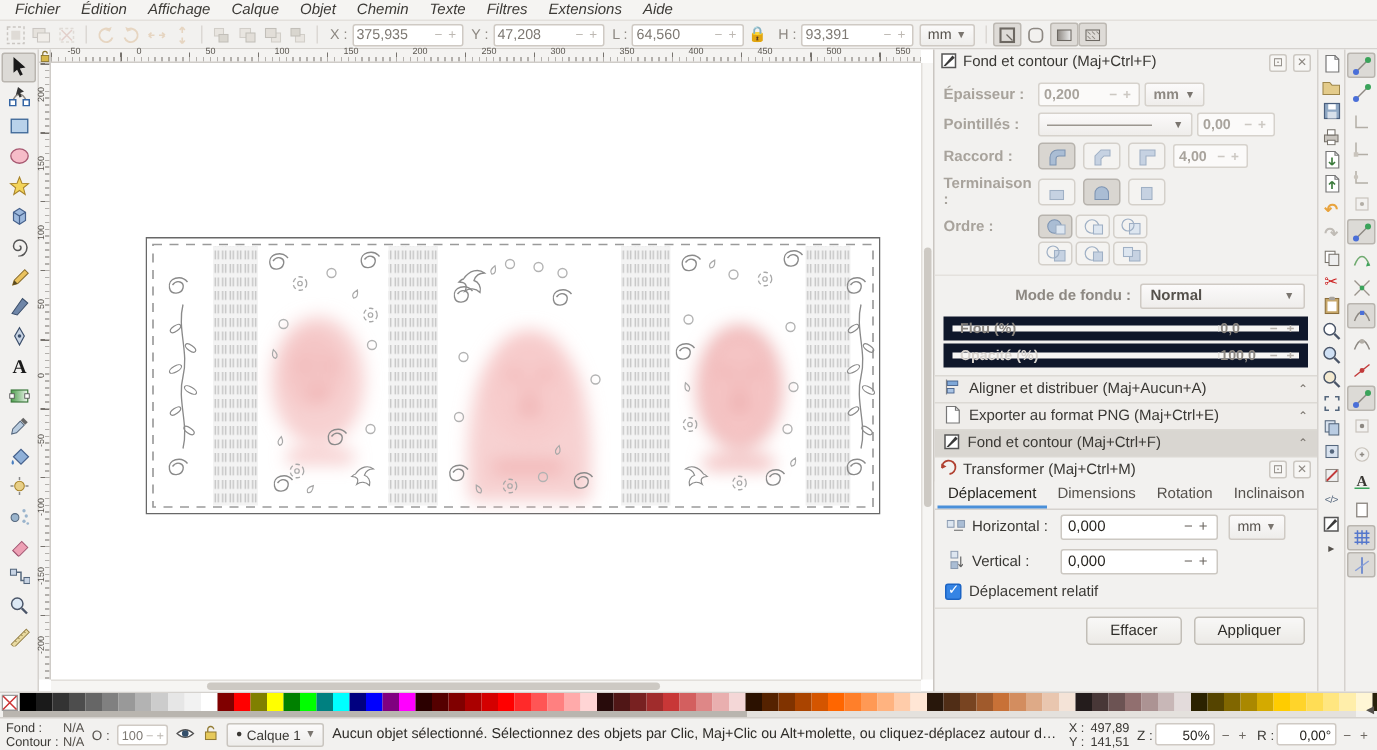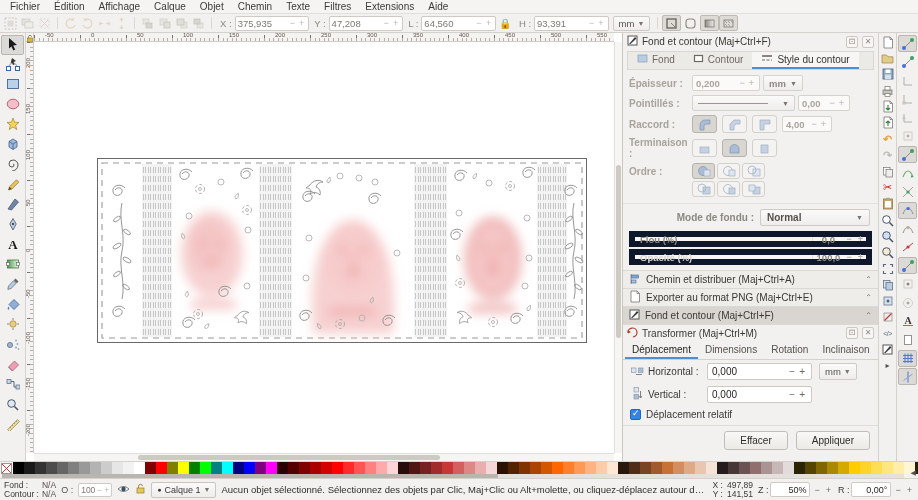--- a/index.html
+++ b/index.html
@@ -1,20 +1,20 @@
 <!DOCTYPE html>
 <html><head>
 <meta charset="utf-8">
 <style>
   html,body{margin:0;padding:0;background:#d6d3cf;}
   *{box-sizing:border-box;}
   .app{position:relative;width:918px;height:500px;overflow:hidden;background:#f2f1ef;
        font-family:"Liberation Sans",sans-serif;font-size:11px;color:#2e3436;display:flex;flex-direction:column;}
   
-  .menubar{height:14px;display:flex;align-items:center;padding-left:3px;background:#f5f4f2;border-bottom:1px solid #e3e0dc;font-size:10px;color:#3c3a36;}
+  .menubar{height:14px;display:flex;align-items:center;padding-left:3px;background:#f5f4f2;border-bottom:1px solid #e3e0dc;font-size:10px;color:#3c3a36;font-style:italic;}
   .menu-item{padding:0 7px;cursor:default;}
   
   .toolbar{height:19px;display:flex;align-items:center;background:#f2f1ef;border-bottom:1px solid #d5d2ce;padding:0 2px;gap:1px;}
   .tb-icon{width:17px;height:16px;display:flex;align-items:center;justify-content:center;font-size:10px;color:#b4a894;border-radius:2px;}
   .tb-icon svg{opacity:.45;}
   .tb-btn{width:19px;height:16px;display:flex;align-items:center;justify-content:center;border:1px solid transparent;border-radius:2px;}
   .tb-btn.pressed{background:#dedbd7;border-color:#bdb9b3;}
   .tsep{width:1px;height:12px;background:#dbd8d4;margin:0 3px;}
   .fld-label{font-size:9.5px;color:#8d8882;margin:0 2px 0 4px;}
   .spin{display:flex;align-items:center;background:#fff;border:1px solid #cfcac4;border-radius:2px;height:15px;padding:0 2px;}
@@ -62,21 +62,21 @@
   .ddd{display:flex;align-items:center;gap:4px;border:1px solid #d6d2cc;border-radius:2px;height:16px;padding:0 5px;background:linear-gradient(#fbfafa,#efedeb);color:#8d8882;font-size:9.5px;}
   .dash-line{width:70px;height:1px;background:#9b968f;}
   .sbtn{width:25px;height:18px;border:1px solid #d4d0ca;border-radius:3px;background:#f4f3f1;display:flex;align-items:center;justify-content:center;margin-right:2px;}
   .sbtn.pressed{background:#d9d6d1;border-color:#b7b3ad;}
   .obtn{width:23px;height:16px;}
   .blend-row{display:flex;align-items:center;justify-content:flex-end;gap:6px;padding:5px 8px 3px;color:#8d8882;border-top:1px solid #e4e1dd;margin-top:4px;}
   .blend-dd{width:110px;display:flex;align-items:center;justify-content:space-between;border:1px solid #cfcac4;border-radius:2px;height:17px;padding:0 6px;background:linear-gradient(#fbfafa,#efedeb);color:#55514c;}
   .slider-row{margin:2px 6px;display:flex;align-items:center;border:6px solid #0f172a;background:#f7f6f4;height:16px;font-size:9.5px;}
   .slider-row .sl-lbl{flex:1;padding:0 5px;color:#8d8882;border-right:1px solid #e4e1dd;align-self:stretch;display:flex;align-items:center;}
   .slider-row.dim .sl-lbl{color:#d8d4cf;}
-  .slider-row .sl-val{width:30px;text-align:center;color:#8d8882;}
+  .slider-row .sl-val{width:30px;text-align:left;color:#8d8882;}
   .slider-row .mn,.slider-row .pl{font-size:9px;color:#b8b3ad;padding:0 3px;}
   .sec{height:18px;display:flex;align-items:center;gap:5px;padding:0 6px;border-top:1px solid #dcd9d4;background:#efedea;color:#3a3834;font-size:10px;}
   .sec.active{background:#d9d6d1;}
   .sec .chev{margin-left:auto;color:#7a756f;font-size:8px;}
   .ttabs{display:flex;border-bottom:1px solid #d5d2ce;background:#f2f1ef;padding:0 2px;}
   .ttab{padding:3px 7px 2px;color:#55514c;border-bottom:2px solid transparent;font-size:10px;}
   .ttab.active{color:#26241f;border-bottom-color:#4a90d9;}
   .trow{display:flex;align-items:center;gap:4px;padding:3px 7px;color:#3a3834;}
   .trow .ticon{width:14px;text-align:center;}
   .trow .tlbl{width:55px;}
@@ -574,41 +574,20 @@
     <div class="dock">
       <div class="dock-title">
         <span><svg width="11" height="11" viewBox="0 0 11 11">
               <rect x="1" y="1" width="9" height="9" fill="#fff" stroke="#555"></rect>
               <path d="M2 9 L8 2 L9.5 3.5 L3.5 9 Z" fill="#3a3a3a"></path>
             </svg></span>
         <span class="t">Fond et contour (Maj+Ctrl+F)</span>
         <span class="win-btn">⊡</span>
         <span class="win-btn">✕</span>
       </div>
-      <div class="tabs">
-          <span class="tab">
-            <span><svg width="11" height="11" viewBox="0 0 11 11">
-                <rect x="1" y="2" width="9" height="7" fill="#b9cce2" stroke="#8aa0ba" stroke-width=".7"></rect>
-              </svg></span>
-            <span>Fond</span>
-          </span>
-          <span class="tab">
-            <span><svg width="11" height="11" viewBox="0 0 11 11">
-                <rect x="1.5" y="2.5" width="8" height="6" fill="#fff" stroke="#6d6862" stroke-width="1.2"></rect>
-              </svg></span>
-            <span>Contour</span>
-          </span>
-          <span class="tab active">
-            <span><svg width="12" height="11" viewBox="0 0 12 11">
-                <path d="M1 3 H11" stroke="#6d6862" stroke-width="1.6"></path>
-                <path d="M1 7 H4 M5.5 7 H8.5 M10 7 H11" stroke="#6d6862" stroke-width="1.2"></path>
-              </svg></span>
-            <span>Style du contour</span>
-          </span>
-        </div>
       <div class="panel-body">
         <div class="frow">
           <span class="lbl">Épaisseur :</span>
           <span class="dspin" style="width:68px;">
               <span class="val" style="flex:1;">0,200</span>
               <span class="mn">−</span>
               <span class="pl">+</span>
             </span>
           <span class="ddd">
               <span>mm</span>
@@ -733,21 +712,21 @@
             <span class="pl">+</span>
         </div>
       </div>
       <div style="margin-top:3px;">
           <div class="sec">
             <span><svg width="12" height="12" viewBox="0 0 12 12">
                 <path d="M2 1 V11" stroke="#888" stroke-width=".8"></path>
                 <rect x="2.5" y="2" width="7" height="3" fill="#7fa8d8" stroke="#46618c" stroke-width=".6"></rect>
                 <rect x="2.5" y="7" width="4.5" height="3" fill="#aac4e4" stroke="#46618c" stroke-width=".6"></rect>
               </svg></span>
-            <span>Chemin et distribuer (Maj+Ctrl+A)</span>
+            <span>Aligner et distribuer (Maj+Aucun+A)</span>
             <span class="chev">⌃</span>
           </div>
           <div class="sec">
             <span><svg width="12" height="13" viewBox="0 0 12 13">
                 <path d="M2 1 H8 L10.5 3.5 V12 H2 Z" fill="#fff" stroke="#777" stroke-width=".8"></path>
                 <path d="M8 1 V3.5 H10.5" fill="none" stroke="#777" stroke-width=".8"></path>
               </svg></span>
             <span>Exporter au format PNG (Maj+Ctrl+E)</span>
             <span class="chev">⌃</span>
           </div>

